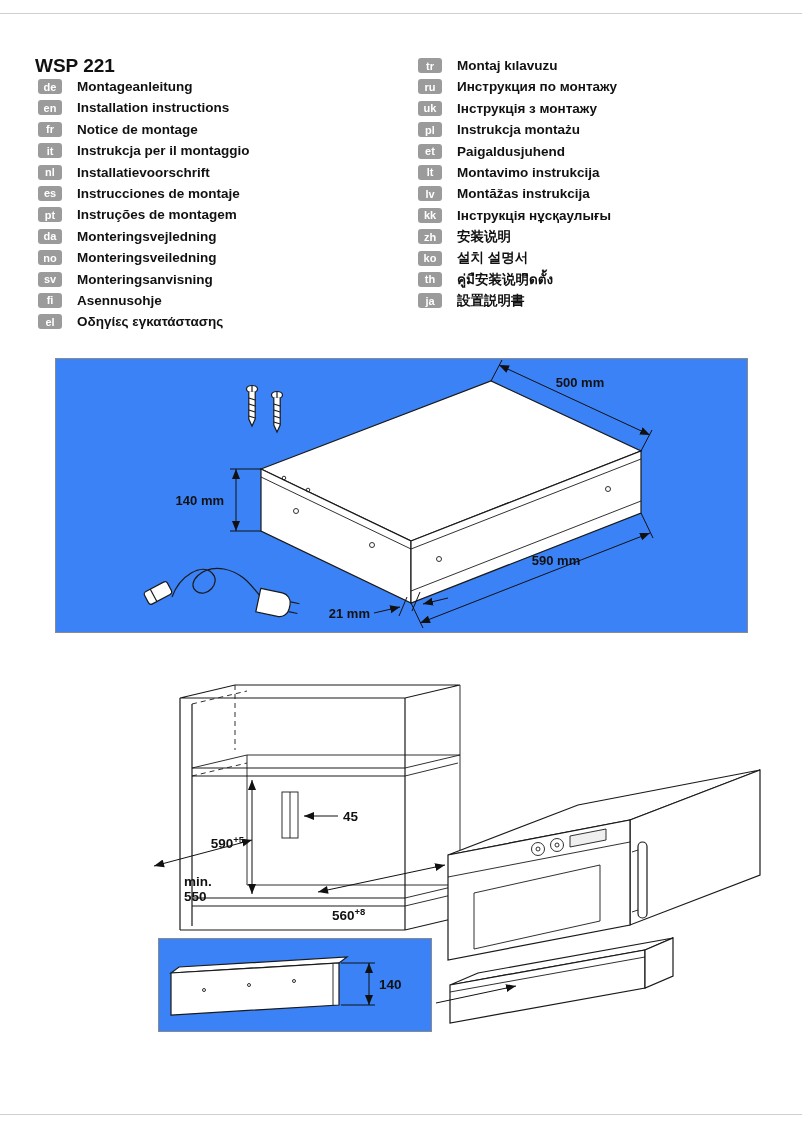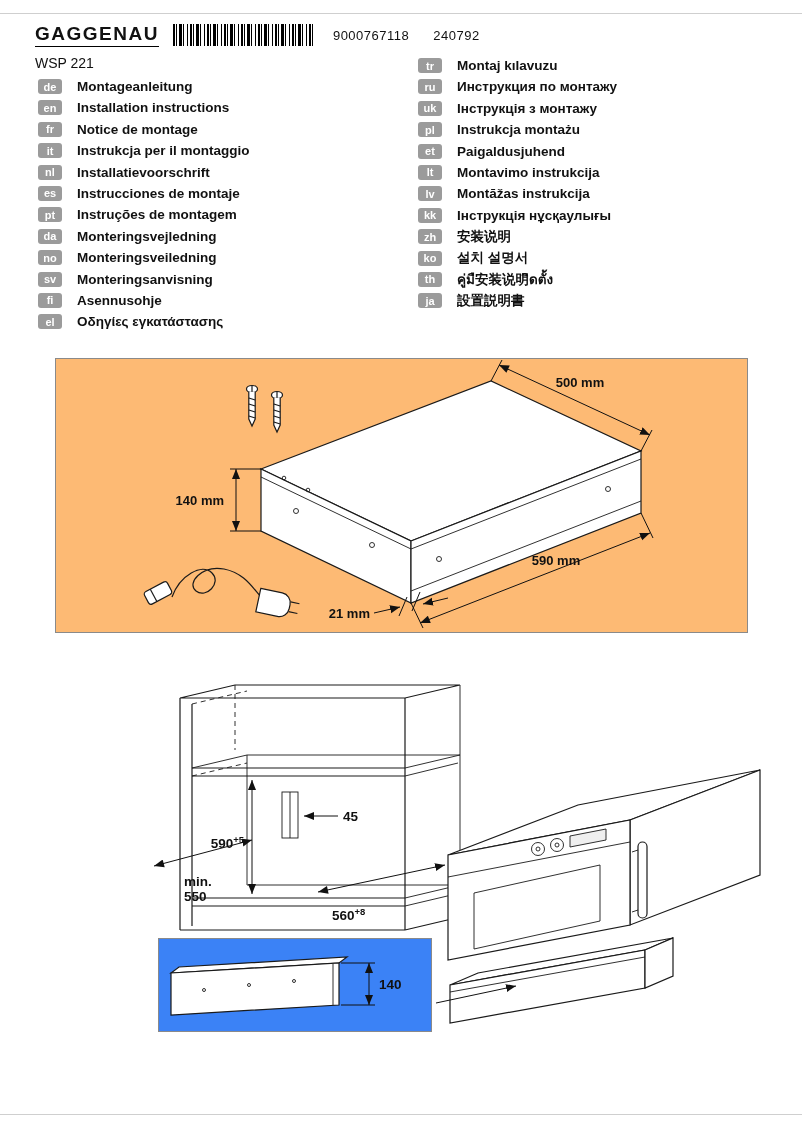--- a/index.html
+++ b/index.html
@@ -9,60 +9,52 @@
   .edge.top{top:13px;} .edge.bottom{top:1114px;}
 
   .header{position:absolute;left:35px;top:24px;display:flex;align-items:flex-start;}
   .brand{font-size:19px;font-weight:bold;letter-spacing:1.5px;line-height:1;
          border-bottom:1.5px solid #000;padding-bottom:3px;}
   .barcode{width:142px;height:22px;margin-left:14px;margin-top:0;
     background:repeating-linear-gradient(90deg,#000 0 2px,#fff 2px 3px,#000 3px 4px,#fff 4px 6px,
                #000 6px 9px,#fff 9px 10px,#000 10px 11px,#fff 11px 14px,#000 14px 15px,#fff 15px 17px);}
   .docnums{margin-left:18px;margin-top:4px;font-size:13px;letter-spacing:.5px;display:flex;gap:24px;}
 
-  .model{position:absolute;left:35px;top:55px;font-size:14px;font-weight:normal;}
+  .model{position:absolute;left:35px;top:55px;font-size:19px;font-weight:bold;}
 
   .lang-col{position:absolute;display:flex;flex-direction:column;gap:6.4px;}
   .lang-col.left{left:38px;top:79px;}
   .lang-col.right{left:418px;top:58px;}
   .lang-row{display:flex;align-items:center;height:15px;}
   .lang-badge{width:24px;height:15px;background:#9b9b9b;border-radius:3px;color:#fff;
               font-size:11px;font-weight:bold;display:flex;align-items:center;justify-content:center;
               flex:0 0 24px;}
   .lang-label{margin-left:15px;font-size:13.5px;font-weight:bold;white-space:nowrap;}
 
-  .fig1{position:absolute;left:55px;top:358px;width:691px;height:273px;border:1px solid #8a8a8a;background:#fdba74;}
+  .fig1{position:absolute;left:55px;top:358px;width:691px;height:273px;border:1px solid #8a8a8a;background:#3b82f6;}
   .fig2{position:absolute;left:140px;top:680px;width:630px;height:370px;}
   .inset{position:absolute;left:158px;top:938px;width:272px;height:92px;border:1px solid #8a8a8a;background:#3b82f6;}
 
   svg{display:block;}
   .draw path,.draw line,.draw rect,.draw circle,.draw ellipse{stroke:#1a1a1a;stroke-width:1.2;fill:none;}
   .draw .face{fill:#fff;}
   .draw .shade{fill:#efefef;}
   .thin{stroke-width:.9 !important;}
   .dash{stroke-dasharray:5 4;stroke-width:.9 !important;}
   .dim line{stroke:#111;stroke-width:1;fill:none;}
   .dimlabel{font-family:"Liberation Sans",sans-serif;font-weight:bold;font-size:13px;fill:#111;stroke:none;}
   .dimlabel.big{font-size:13.5px;}
 </style>
 </head>
 <body>
 
 <div class="page">
   <div class="edge top"></div>
   <div class="edge bottom"></div>
 
-  <div class="header">
-    <div class="brand">GAGGENAU</div>
-    <div class="barcode"></div>
-    <div class="docnums">
-      <span>9000767118</span>
-      <span>240792</span>
-    </div>
-  </div>
   <div class="model">WSP 221</div>
 
   <div class="lang-col left">
     <div class="lang-row">
         <span class="lang-badge">de</span>
         <span class="lang-label">Montageanleitung</span>
       </div>
     <div class="lang-row">
         <span class="lang-badge">en</span>
         <span class="lang-label">Installation instructions</span>

